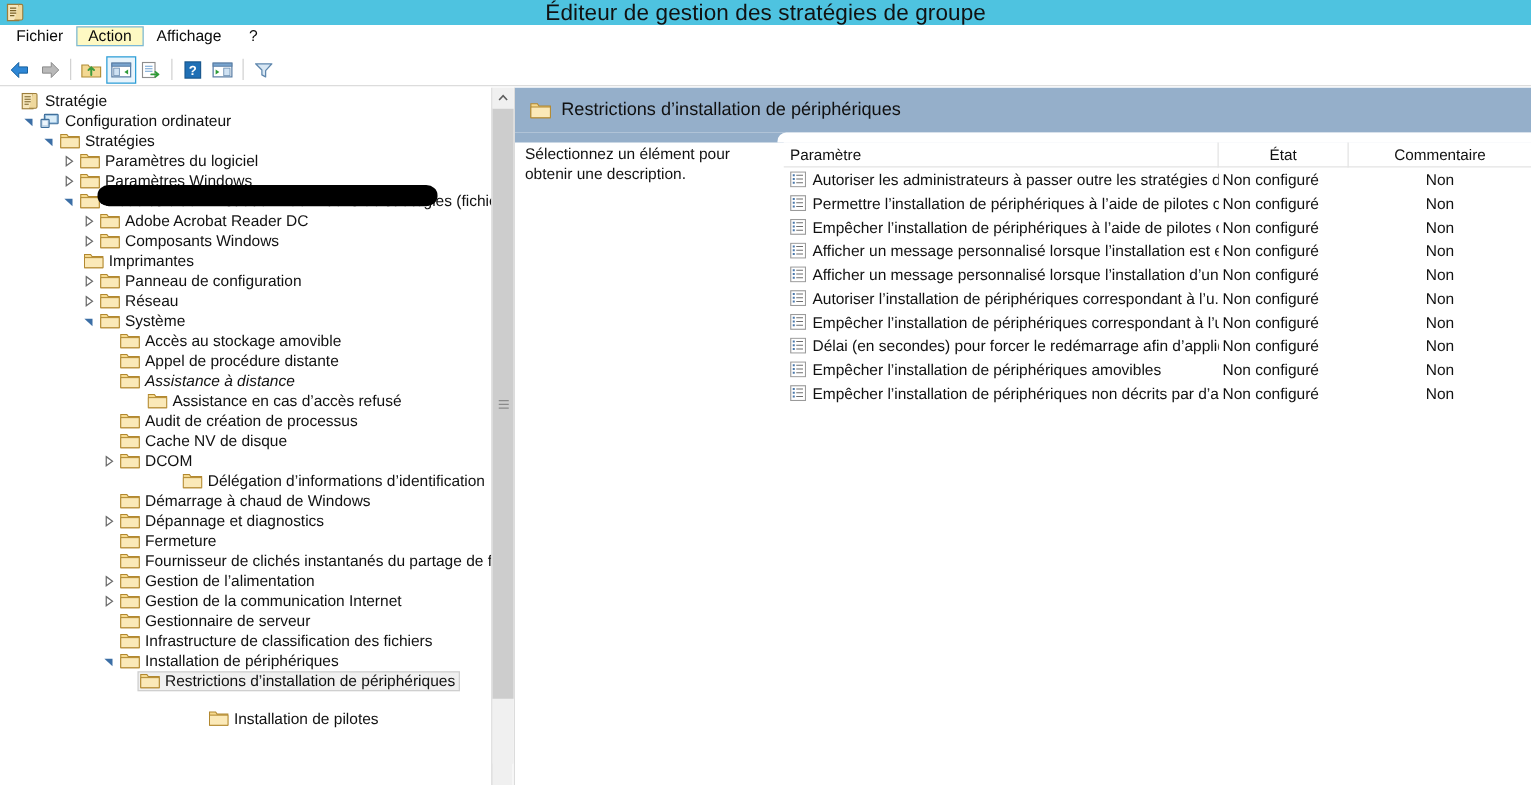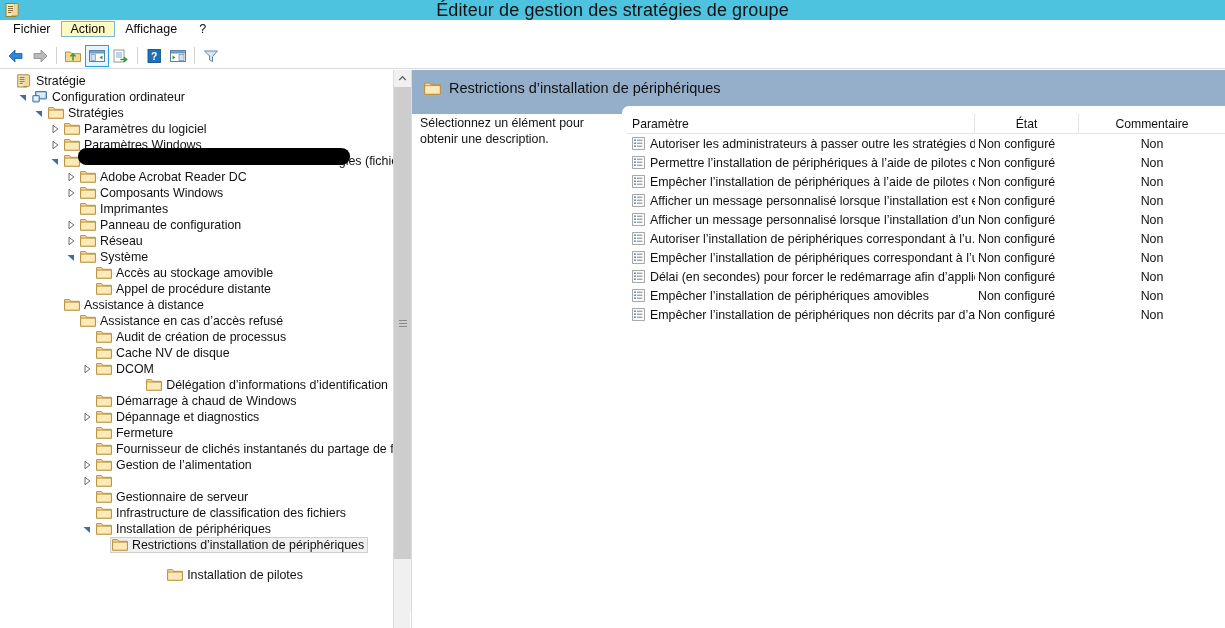--- a/index.html
+++ b/index.html
@@ -460,225 +460,226 @@
               </svg>
             </span>
             <span class="twrap">
               <span class="ticon"><svg width="16" height="14" viewBox="0 0 16 14">
                   <path d="M0.6 1.6 h4.9 l1.2 1.7 h8.7 v8.8 h-14.8 z" fill="#f5d98f" stroke="#b2882f" stroke-width="0.85"></path>
                   <path d="M0.6 4.1 h14.8 v8.1 h-14.8 z" fill="#fbe9b8" stroke="#b2882f" stroke-width="0.8"></path>
                 </svg></span>
               <span class="tlabel">Composants Windows</span>
             </span>
           </div>
+          <div class="tnode" style="padding-left: 51px;">
+            <span class="exp"></span>
+            <span class="twrap">
+              <span class="ticon"><svg width="16" height="14" viewBox="0 0 16 14">
+                  <path d="M0.6 1.6 h4.9 l1.2 1.7 h8.7 v8.8 h-14.8 z" fill="#f5d98f" stroke="#b2882f" stroke-width="0.85"></path>
+                  <path d="M0.6 4.1 h14.8 v8.1 h-14.8 z" fill="#fbe9b8" stroke="#b2882f" stroke-width="0.8"></path>
+                </svg></span>
+              <span class="tlabel">Imprimantes</span>
+            </span>
+          </div>
           <div class="tnode" style="padding-left: 64px;">
-            <span class="exp"></span>
-            <span class="twrap">
-              <span class="ticon"><svg width="16" height="14" viewBox="0 0 16 14">
-                  <path d="M0.6 1.6 h4.9 l1.2 1.7 h8.7 v8.8 h-14.8 z" fill="#f5d98f" stroke="#b2882f" stroke-width="0.85"></path>
-                  <path d="M0.6 4.1 h14.8 v8.1 h-14.8 z" fill="#fbe9b8" stroke="#b2882f" stroke-width="0.8"></path>
-                </svg></span>
-              <span class="tlabel">Imprimantes</span>
+            <span class="exp">
+              <svg width="10" height="10" viewBox="0 0 10 10">
+                <path d="M3 1.3 L8 5 L3 8.7 Z" fill="none" stroke="#6d6d6d" stroke-width="1"></path>
+              </svg>
+            </span>
+            <span class="twrap">
+              <span class="ticon"><svg width="16" height="14" viewBox="0 0 16 14">
+                  <path d="M0.6 1.6 h4.9 l1.2 1.7 h8.7 v8.8 h-14.8 z" fill="#f5d98f" stroke="#b2882f" stroke-width="0.85"></path>
+                  <path d="M0.6 4.1 h14.8 v8.1 h-14.8 z" fill="#fbe9b8" stroke="#b2882f" stroke-width="0.8"></path>
+                </svg></span>
+              <span class="tlabel">Panneau de configuration</span>
             </span>
           </div>
           <div class="tnode" style="padding-left: 64px;">
             <span class="exp">
               <svg width="10" height="10" viewBox="0 0 10 10">
                 <path d="M3 1.3 L8 5 L3 8.7 Z" fill="none" stroke="#6d6d6d" stroke-width="1"></path>
               </svg>
             </span>
             <span class="twrap">
               <span class="ticon"><svg width="16" height="14" viewBox="0 0 16 14">
                   <path d="M0.6 1.6 h4.9 l1.2 1.7 h8.7 v8.8 h-14.8 z" fill="#f5d98f" stroke="#b2882f" stroke-width="0.85"></path>
                   <path d="M0.6 4.1 h14.8 v8.1 h-14.8 z" fill="#fbe9b8" stroke="#b2882f" stroke-width="0.8"></path>
                 </svg></span>
-              <span class="tlabel">Panneau de configuration</span>
+              <span class="tlabel">Réseau</span>
             </span>
           </div>
           <div class="tnode" style="padding-left: 64px;">
             <span class="exp">
               <svg width="10" height="10" viewBox="0 0 10 10">
+                <path d="M1.5 3 L8 3 L8 9 Z" fill="#3b6ea5"></path>
+              </svg>
+            </span>
+            <span class="twrap">
+              <span class="ticon"><svg width="16" height="14" viewBox="0 0 16 14">
+                  <path d="M0.6 1.6 h4.9 l1.2 1.7 h8.7 v8.8 h-14.8 z" fill="#f5d98f" stroke="#b2882f" stroke-width="0.85"></path>
+                  <path d="M0.6 4.1 h14.8 v8.1 h-14.8 z" fill="#fbe9b8" stroke="#b2882f" stroke-width="0.8"></path>
+                </svg></span>
+              <span class="tlabel">Système</span>
+            </span>
+          </div>
+          <div class="tnode" style="padding-left: 80px;">
+            <span class="exp"></span>
+            <span class="twrap">
+              <span class="ticon"><svg width="16" height="14" viewBox="0 0 16 14">
+                  <path d="M0.6 1.6 h4.9 l1.2 1.7 h8.7 v8.8 h-14.8 z" fill="#f5d98f" stroke="#b2882f" stroke-width="0.85"></path>
+                  <path d="M0.6 4.1 h14.8 v8.1 h-14.8 z" fill="#fbe9b8" stroke="#b2882f" stroke-width="0.8"></path>
+                </svg></span>
+              <span class="tlabel">Accès au stockage amovible</span>
+            </span>
+          </div>
+          <div class="tnode" style="padding-left: 80px; align-items: center;">
+            <span class="exp"></span>
+            <span class="twrap">
+              <span class="ticon"><svg width="16" height="14" viewBox="0 0 16 14">
+                  <path d="M0.6 1.6 h4.9 l1.2 1.7 h8.7 v8.8 h-14.8 z" fill="#f5d98f" stroke="#b2882f" stroke-width="0.85"></path>
+                  <path d="M0.6 4.1 h14.8 v8.1 h-14.8 z" fill="#fbe9b8" stroke="#b2882f" stroke-width="0.8"></path>
+                </svg></span>
+              <span class="tlabel">Appel de procédure distante</span>
+            </span>
+          </div>
+          <div class="tnode" style="padding-left: 80px; font-style: italic;">
+            <span class="exp"></span>
+            <span class="twrap">
+              <span class="ticon"><svg width="16" height="14" viewBox="0 0 16 14">
+                  <path d="M0.6 1.6 h4.9 l1.2 1.7 h8.7 v8.8 h-14.8 z" fill="#f5d98f" stroke="#b2882f" stroke-width="0.85"></path>
+                  <path d="M0.6 4.1 h14.8 v8.1 h-14.8 z" fill="#fbe9b8" stroke="#b2882f" stroke-width="0.8"></path>
+                </svg></span>
+              <span class="tlabel">Assistance à distance</span>
+            </span>
+          </div>
+          <div class="tnode" style="padding-left: 80px; gap: 22px;">
+            <span class="exp"></span>
+            <span class="twrap">
+              <span class="ticon"><svg width="16" height="14" viewBox="0 0 16 14">
+                  <path d="M0.6 1.6 h4.9 l1.2 1.7 h8.7 v8.8 h-14.8 z" fill="#f5d98f" stroke="#b2882f" stroke-width="0.85"></path>
+                  <path d="M0.6 4.1 h14.8 v8.1 h-14.8 z" fill="#fbe9b8" stroke="#b2882f" stroke-width="0.8"></path>
+                </svg></span>
+              <span class="tlabel">Assistance en cas d’accès refusé</span>
+            </span>
+          </div>
+          <div class="tnode" style="padding-left: 80px;">
+            <span class="exp"></span>
+            <span class="twrap">
+              <span class="ticon"><svg width="16" height="14" viewBox="0 0 16 14">
+                  <path d="M0.6 1.6 h4.9 l1.2 1.7 h8.7 v8.8 h-14.8 z" fill="#f5d98f" stroke="#b2882f" stroke-width="0.85"></path>
+                  <path d="M0.6 4.1 h14.8 v8.1 h-14.8 z" fill="#fbe9b8" stroke="#b2882f" stroke-width="0.8"></path>
+                </svg></span>
+              <span class="tlabel">Audit de création de processus</span>
+            </span>
+          </div>
+          <div class="tnode" style="padding-left: 80px;">
+            <span class="exp"></span>
+            <span class="twrap">
+              <span class="ticon"><svg width="16" height="14" viewBox="0 0 16 14">
+                  <path d="M0.6 1.6 h4.9 l1.2 1.7 h8.7 v8.8 h-14.8 z" fill="#f5d98f" stroke="#b2882f" stroke-width="0.85"></path>
+                  <path d="M0.6 4.1 h14.8 v8.1 h-14.8 z" fill="#fbe9b8" stroke="#b2882f" stroke-width="0.8"></path>
+                </svg></span>
+              <span class="tlabel">Cache NV de disque</span>
+            </span>
+          </div>
+          <div class="tnode" style="padding-left: 80px;">
+            <span class="exp">
+              <svg width="10" height="10" viewBox="0 0 10 10">
                 <path d="M3 1.3 L8 5 L3 8.7 Z" fill="none" stroke="#6d6d6d" stroke-width="1"></path>
               </svg>
             </span>
             <span class="twrap">
               <span class="ticon"><svg width="16" height="14" viewBox="0 0 16 14">
                   <path d="M0.6 1.6 h4.9 l1.2 1.7 h8.7 v8.8 h-14.8 z" fill="#f5d98f" stroke="#b2882f" stroke-width="0.85"></path>
                   <path d="M0.6 4.1 h14.8 v8.1 h-14.8 z" fill="#fbe9b8" stroke="#b2882f" stroke-width="0.8"></path>
                 </svg></span>
-              <span class="tlabel">Réseau</span>
-            </span>
-          </div>
-          <div class="tnode" style="padding-left: 64px;">
-            <span class="exp">
-              <svg width="10" height="10" viewBox="0 0 10 10">
-                <path d="M1.5 3 L8 3 L8 9 Z" fill="#3b6ea5"></path>
-              </svg>
-            </span>
-            <span class="twrap">
-              <span class="ticon"><svg width="16" height="14" viewBox="0 0 16 14">
-                  <path d="M0.6 1.6 h4.9 l1.2 1.7 h8.7 v8.8 h-14.8 z" fill="#f5d98f" stroke="#b2882f" stroke-width="0.85"></path>
-                  <path d="M0.6 4.1 h14.8 v8.1 h-14.8 z" fill="#fbe9b8" stroke="#b2882f" stroke-width="0.8"></path>
-                </svg></span>
-              <span class="tlabel">Système</span>
-            </span>
-          </div>
-          <div class="tnode" style="padding-left: 80px;">
-            <span class="exp"></span>
-            <span class="twrap">
-              <span class="ticon"><svg width="16" height="14" viewBox="0 0 16 14">
-                  <path d="M0.6 1.6 h4.9 l1.2 1.7 h8.7 v8.8 h-14.8 z" fill="#f5d98f" stroke="#b2882f" stroke-width="0.85"></path>
-                  <path d="M0.6 4.1 h14.8 v8.1 h-14.8 z" fill="#fbe9b8" stroke="#b2882f" stroke-width="0.8"></path>
-                </svg></span>
-              <span class="tlabel">Accès au stockage amovible</span>
-            </span>
-          </div>
-          <div class="tnode" style="padding-left: 80px; align-items: center;">
-            <span class="exp"></span>
-            <span class="twrap">
-              <span class="ticon"><svg width="16" height="14" viewBox="0 0 16 14">
-                  <path d="M0.6 1.6 h4.9 l1.2 1.7 h8.7 v8.8 h-14.8 z" fill="#f5d98f" stroke="#b2882f" stroke-width="0.85"></path>
-                  <path d="M0.6 4.1 h14.8 v8.1 h-14.8 z" fill="#fbe9b8" stroke="#b2882f" stroke-width="0.8"></path>
-                </svg></span>
-              <span class="tlabel">Appel de procédure distante</span>
-            </span>
-          </div>
-          <div class="tnode" style="padding-left: 48px;">
-            <span class="exp"></span>
-            <span class="twrap">
-              <span class="ticon"><svg width="16" height="14" viewBox="0 0 16 14">
-                  <path d="M0.6 1.6 h4.9 l1.2 1.7 h8.7 v8.8 h-14.8 z" fill="#f5d98f" stroke="#b2882f" stroke-width="0.85"></path>
-                  <path d="M0.6 4.1 h14.8 v8.1 h-14.8 z" fill="#fbe9b8" stroke="#b2882f" stroke-width="0.8"></path>
-                </svg></span>
-              <span class="tlabel">Assistance à distance</span>
-            </span>
-          </div>
-          <div class="tnode" style="padding-left: 64px;">
-            <span class="exp"></span>
-            <span class="twrap">
-              <span class="ticon"><svg width="16" height="14" viewBox="0 0 16 14">
-                  <path d="M0.6 1.6 h4.9 l1.2 1.7 h8.7 v8.8 h-14.8 z" fill="#f5d98f" stroke="#b2882f" stroke-width="0.85"></path>
-                  <path d="M0.6 4.1 h14.8 v8.1 h-14.8 z" fill="#fbe9b8" stroke="#b2882f" stroke-width="0.8"></path>
-                </svg></span>
-              <span class="tlabel">Assistance en cas d’accès refusé</span>
-            </span>
-          </div>
-          <div class="tnode" style="padding-left: 80px;">
-            <span class="exp"></span>
-            <span class="twrap">
-              <span class="ticon"><svg width="16" height="14" viewBox="0 0 16 14">
-                  <path d="M0.6 1.6 h4.9 l1.2 1.7 h8.7 v8.8 h-14.8 z" fill="#f5d98f" stroke="#b2882f" stroke-width="0.85"></path>
-                  <path d="M0.6 4.1 h14.8 v8.1 h-14.8 z" fill="#fbe9b8" stroke="#b2882f" stroke-width="0.8"></path>
-                </svg></span>
-              <span class="tlabel">Audit de création de processus</span>
-            </span>
-          </div>
-          <div class="tnode" style="padding-left: 80px;">
-            <span class="exp"></span>
-            <span class="twrap">
-              <span class="ticon"><svg width="16" height="14" viewBox="0 0 16 14">
-                  <path d="M0.6 1.6 h4.9 l1.2 1.7 h8.7 v8.8 h-14.8 z" fill="#f5d98f" stroke="#b2882f" stroke-width="0.85"></path>
-                  <path d="M0.6 4.1 h14.8 v8.1 h-14.8 z" fill="#fbe9b8" stroke="#b2882f" stroke-width="0.8"></path>
-                </svg></span>
-              <span class="tlabel">Cache NV de disque</span>
+              <span class="tlabel">DCOM</span>
+            </span>
+          </div>
+          <div class="tnode" style="padding-left: 80px; justify-content: space-between;">
+            <span class="exp"></span>
+            <span class="twrap">
+              <span class="ticon"><svg width="16" height="14" viewBox="0 0 16 14">
+                  <path d="M0.6 1.6 h4.9 l1.2 1.7 h8.7 v8.8 h-14.8 z" fill="#f5d98f" stroke="#b2882f" stroke-width="0.85"></path>
+                  <path d="M0.6 4.1 h14.8 v8.1 h-14.8 z" fill="#fbe9b8" stroke="#b2882f" stroke-width="0.8"></path>
+                </svg></span>
+              <span class="tlabel">Délégation d’informations d’identification</span>
+            </span>
+          </div>
+          <div class="tnode" style="padding-left: 80px;">
+            <span class="exp"></span>
+            <span class="twrap">
+              <span class="ticon"><svg width="16" height="14" viewBox="0 0 16 14">
+                  <path d="M0.6 1.6 h4.9 l1.2 1.7 h8.7 v8.8 h-14.8 z" fill="#f5d98f" stroke="#b2882f" stroke-width="0.85"></path>
+                  <path d="M0.6 4.1 h14.8 v8.1 h-14.8 z" fill="#fbe9b8" stroke="#b2882f" stroke-width="0.8"></path>
+                </svg></span>
+              <span class="tlabel">Démarrage à chaud de Windows</span>
             </span>
           </div>
           <div class="tnode" style="padding-left: 80px;">
             <span class="exp">
               <svg width="10" height="10" viewBox="0 0 10 10">
                 <path d="M3 1.3 L8 5 L3 8.7 Z" fill="none" stroke="#6d6d6d" stroke-width="1"></path>
               </svg>
             </span>
             <span class="twrap">
               <span class="ticon"><svg width="16" height="14" viewBox="0 0 16 14">
                   <path d="M0.6 1.6 h4.9 l1.2 1.7 h8.7 v8.8 h-14.8 z" fill="#f5d98f" stroke="#b2882f" stroke-width="0.85"></path>
                   <path d="M0.6 4.1 h14.8 v8.1 h-14.8 z" fill="#fbe9b8" stroke="#b2882f" stroke-width="0.8"></path>
                 </svg></span>
-              <span class="tlabel">DCOM</span>
-            </span>
-          </div>
-          <div class="tnode" style="padding-left: 80px; justify-content: space-between;">
-            <span class="exp"></span>
-            <span class="twrap">
-              <span class="ticon"><svg width="16" height="14" viewBox="0 0 16 14">
-                  <path d="M0.6 1.6 h4.9 l1.2 1.7 h8.7 v8.8 h-14.8 z" fill="#f5d98f" stroke="#b2882f" stroke-width="0.85"></path>
-                  <path d="M0.6 4.1 h14.8 v8.1 h-14.8 z" fill="#fbe9b8" stroke="#b2882f" stroke-width="0.8"></path>
-                </svg></span>
-              <span class="tlabel">Délégation d’informations d’identification</span>
-            </span>
-          </div>
-          <div class="tnode" style="padding-left: 80px;">
-            <span class="exp"></span>
-            <span class="twrap">
-              <span class="ticon"><svg width="16" height="14" viewBox="0 0 16 14">
-                  <path d="M0.6 1.6 h4.9 l1.2 1.7 h8.7 v8.8 h-14.8 z" fill="#f5d98f" stroke="#b2882f" stroke-width="0.85"></path>
-                  <path d="M0.6 4.1 h14.8 v8.1 h-14.8 z" fill="#fbe9b8" stroke="#b2882f" stroke-width="0.8"></path>
-                </svg></span>
-              <span class="tlabel">Démarrage à chaud de Windows</span>
+              <span class="tlabel">Dépannage et diagnostics</span>
+            </span>
+          </div>
+          <div class="tnode" style="padding-left: 80px;">
+            <span class="exp"></span>
+            <span class="twrap">
+              <span class="ticon"><svg width="16" height="14" viewBox="0 0 16 14">
+                  <path d="M0.6 1.6 h4.9 l1.2 1.7 h8.7 v8.8 h-14.8 z" fill="#f5d98f" stroke="#b2882f" stroke-width="0.85"></path>
+                  <path d="M0.6 4.1 h14.8 v8.1 h-14.8 z" fill="#fbe9b8" stroke="#b2882f" stroke-width="0.8"></path>
+                </svg></span>
+              <span class="tlabel">Fermeture</span>
+            </span>
+          </div>
+          <div class="tnode" style="padding-left: 80px;">
+            <span class="exp"></span>
+            <span class="twrap">
+              <span class="ticon"><svg width="16" height="14" viewBox="0 0 16 14">
+                  <path d="M0.6 1.6 h4.9 l1.2 1.7 h8.7 v8.8 h-14.8 z" fill="#f5d98f" stroke="#b2882f" stroke-width="0.85"></path>
+                  <path d="M0.6 4.1 h14.8 v8.1 h-14.8 z" fill="#fbe9b8" stroke="#b2882f" stroke-width="0.8"></path>
+                </svg></span>
+              <span class="tlabel">Fournisseur de clichés instantanés du partage de fic</span>
             </span>
           </div>
           <div class="tnode" style="padding-left: 80px;">
             <span class="exp">
               <svg width="10" height="10" viewBox="0 0 10 10">
                 <path d="M3 1.3 L8 5 L3 8.7 Z" fill="none" stroke="#6d6d6d" stroke-width="1"></path>
               </svg>
             </span>
             <span class="twrap">
               <span class="ticon"><svg width="16" height="14" viewBox="0 0 16 14">
                   <path d="M0.6 1.6 h4.9 l1.2 1.7 h8.7 v8.8 h-14.8 z" fill="#f5d98f" stroke="#b2882f" stroke-width="0.85"></path>
                   <path d="M0.6 4.1 h14.8 v8.1 h-14.8 z" fill="#fbe9b8" stroke="#b2882f" stroke-width="0.8"></path>
                 </svg></span>
-              <span class="tlabel">Dépannage et diagnostics</span>
-            </span>
-          </div>
-          <div class="tnode" style="padding-left: 80px;">
-            <span class="exp"></span>
-            <span class="twrap">
-              <span class="ticon"><svg width="16" height="14" viewBox="0 0 16 14">
-                  <path d="M0.6 1.6 h4.9 l1.2 1.7 h8.7 v8.8 h-14.8 z" fill="#f5d98f" stroke="#b2882f" stroke-width="0.85"></path>
-                  <path d="M0.6 4.1 h14.8 v8.1 h-14.8 z" fill="#fbe9b8" stroke="#b2882f" stroke-width="0.8"></path>
-                </svg></span>
-              <span class="tlabel">Fermeture</span>
-            </span>
-          </div>
-          <div class="tnode" style="padding-left: 80px;">
-            <span class="exp"></span>
-            <span class="twrap">
-              <span class="ticon"><svg width="16" height="14" viewBox="0 0 16 14">
-                  <path d="M0.6 1.6 h4.9 l1.2 1.7 h8.7 v8.8 h-14.8 z" fill="#f5d98f" stroke="#b2882f" stroke-width="0.85"></path>
-                  <path d="M0.6 4.1 h14.8 v8.1 h-14.8 z" fill="#fbe9b8" stroke="#b2882f" stroke-width="0.8"></path>
-                </svg></span>
-              <span class="tlabel">Fournisseur de clichés instantanés du partage de fic</span>
+              <span class="tlabel">Gestion de l’alimentation</span>
             </span>
           </div>
           <div class="tnode" style="padding-left: 80px;">
             <span class="exp">
               <svg width="10" height="10" viewBox="0 0 10 10">
                 <path d="M3 1.3 L8 5 L3 8.7 Z" fill="none" stroke="#6d6d6d" stroke-width="1"></path>
               </svg>
             </span>
             <span class="twrap">
               <span class="ticon"><svg width="16" height="14" viewBox="0 0 16 14">
                   <path d="M0.6 1.6 h4.9 l1.2 1.7 h8.7 v8.8 h-14.8 z" fill="#f5d98f" stroke="#b2882f" stroke-width="0.85"></path>
                   <path d="M0.6 4.1 h14.8 v8.1 h-14.8 z" fill="#fbe9b8" stroke="#b2882f" stroke-width="0.8"></path>
                 </svg></span>
-              <span class="tlabel">Gestion de l’alimentation</span>
-            </span>
-          </div>
-          <div class="tnode" style="padding-left: 80px;">
-            <span class="exp">
-              <svg width="10" height="10" viewBox="0 0 10 10">
-                <path d="M3 1.3 L8 5 L3 8.7 Z" fill="none" stroke="#6d6d6d" stroke-width="1"></path>
-              </svg>
-            </span>
-            <span class="twrap">
-              <span class="ticon"><svg width="16" height="14" viewBox="0 0 16 14">
-                  <path d="M0.6 1.6 h4.9 l1.2 1.7 h8.7 v8.8 h-14.8 z" fill="#f5d98f" stroke="#b2882f" stroke-width="0.85"></path>
-                  <path d="M0.6 4.1 h14.8 v8.1 h-14.8 z" fill="#fbe9b8" stroke="#b2882f" stroke-width="0.8"></path>
-                </svg></span>
+              <span class="tlabel">Gestion de la communication Internet</span>
             </span>
           </div>
           <div class="tnode" style="padding-left: 80px;">
             <span class="exp"></span>
             <span class="twrap">
               <span class="ticon"><svg width="16" height="14" viewBox="0 0 16 14">
                   <path d="M0.6 1.6 h4.9 l1.2 1.7 h8.7 v8.8 h-14.8 z" fill="#f5d98f" stroke="#b2882f" stroke-width="0.85"></path>
                   <path d="M0.6 4.1 h14.8 v8.1 h-14.8 z" fill="#fbe9b8" stroke="#b2882f" stroke-width="0.8"></path>
                 </svg></span>
               <span class="tlabel">Gestionnaire de serveur</span>

